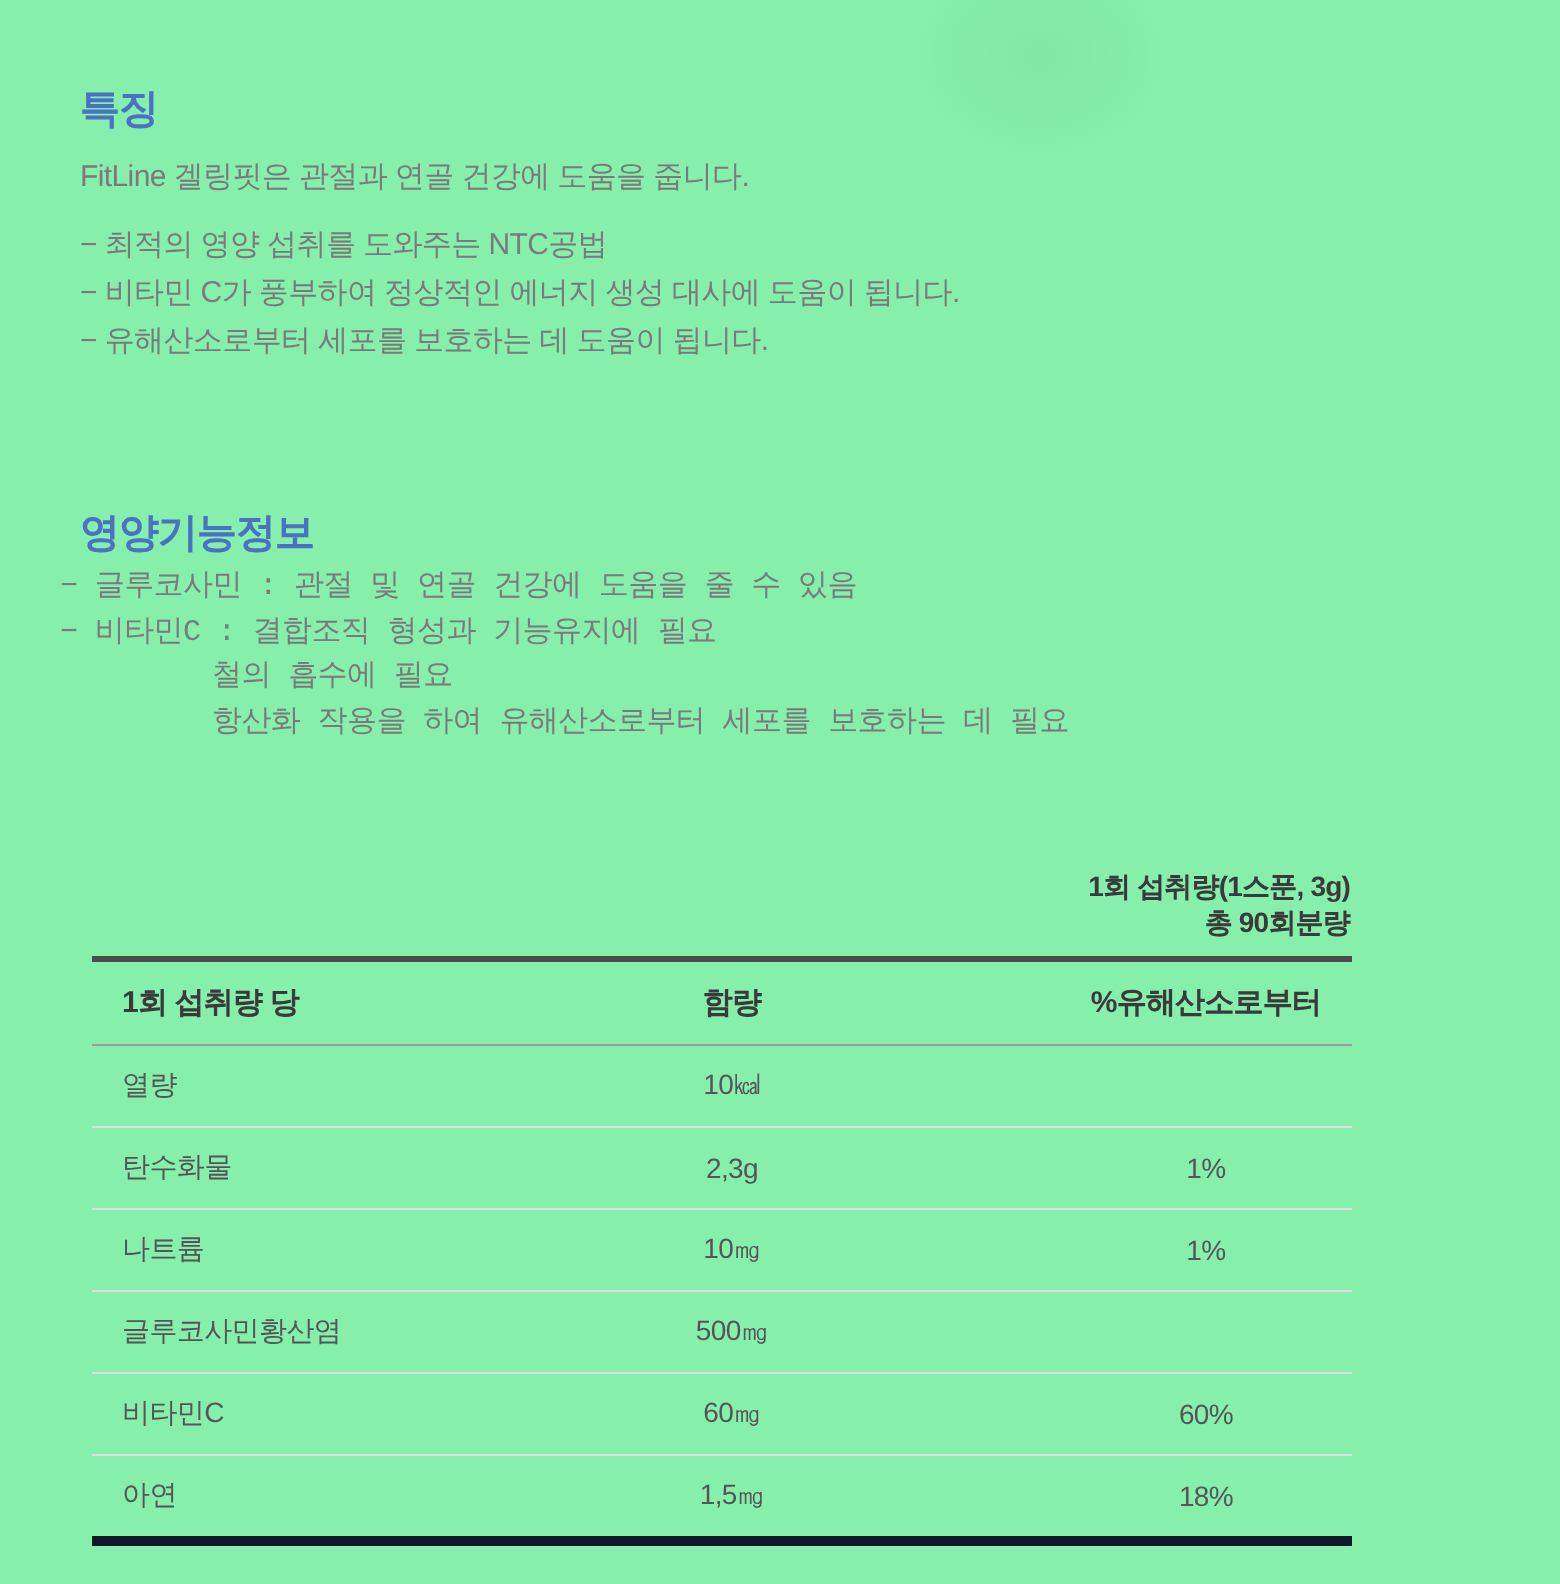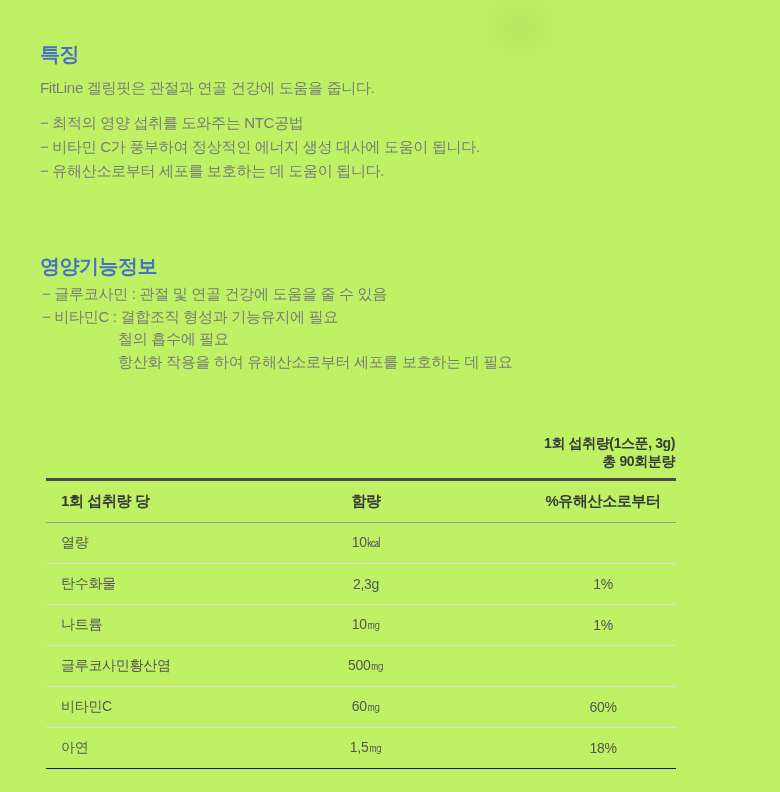--- a/index.html
+++ b/index.html
@@ -1,19 +1,19 @@
 <!DOCTYPE html>
 <html lang="ko"><head>
 <meta charset="utf-8">
 <style>
   html,body{margin:0;padding:0;background:#fff;}
   .page{
     position:relative;
     width:780px;height:792px;
-    background:#bef264;
+    background:#86efac;
     font-family:"Liberation Sans","DejaVu Sans",sans-serif;
     overflow:hidden;
   }
   .corner-shade{
     position:absolute;left:455px;top:-25px;width:130px;height:105px;
     background:radial-gradient(closest-side, rgba(0,0,0,0.04), rgba(0,0,0,0));
     border-radius:50%;
     pointer-events:none;
   }
   .section-title{
@@ -24,21 +24,21 @@
   }
   #feature-title{top:24px;}
   #nutri-title{top:236px;}
   .body-text{
     position:absolute;left:40px;
     font-size:15px;color:#7a7a7a;letter-spacing:-0.3px;
     white-space:nowrap;
   }
   #feature-desc{top:64px;}
   #feature-bullets{top:111px;line-height:24px;}
-  #nutri-lines{top:283px;left:42px;line-height:22.5px;}
+  #nutri-lines{top:283px;left:30px;line-height:22.5px;font-family:Liberation Mono, monospace;}
   #nutri-lines .indent{padding-left:76px;}
   .bullet-line{white-space:nowrap;}
 
   .table-wrap{
     position:absolute;left:46px;top:435px;width:630px;
   }
   .table-caption{
     display:flex;justify-content:space-between;align-items:flex-end;
     padding:0 1px 7px 8px;
     font-size:14px;font-weight:600;color:#3a3a3a;letter-spacing:-0.4px;flex-direction:column;
@@ -52,21 +52,21 @@
     border-bottom:1px solid #9a9a9a;
     font-size:15px;font-weight:600;color:#3a3a3a;letter-spacing:-0.4px;
     padding:0;
   }
   table.nutri td{
     height:40px;
     border-bottom:1px solid #dedede;
     font-size:14px;font-weight:400;color:#555;letter-spacing:-0.3px;
     padding:0;
   }
-  table.nutri tr:last-child td{border-bottom:1px solid #0f172a;}
+  table.nutri tr:last-child td{border-bottom:5px solid #0f172a;}
   .col-name{text-align:left;padding-left:15px !important;}
   .col-amount{text-align:center;}
   .col-percent{text-align:center;padding-left:84px !important;}
   .table-note{
     margin-top:11px;padding-left:9px;
     font-size:13px;color:#6d6d6d;letter-spacing:-0.3px;
     white-space:nowrap;
   }
 </style>
 </head>

